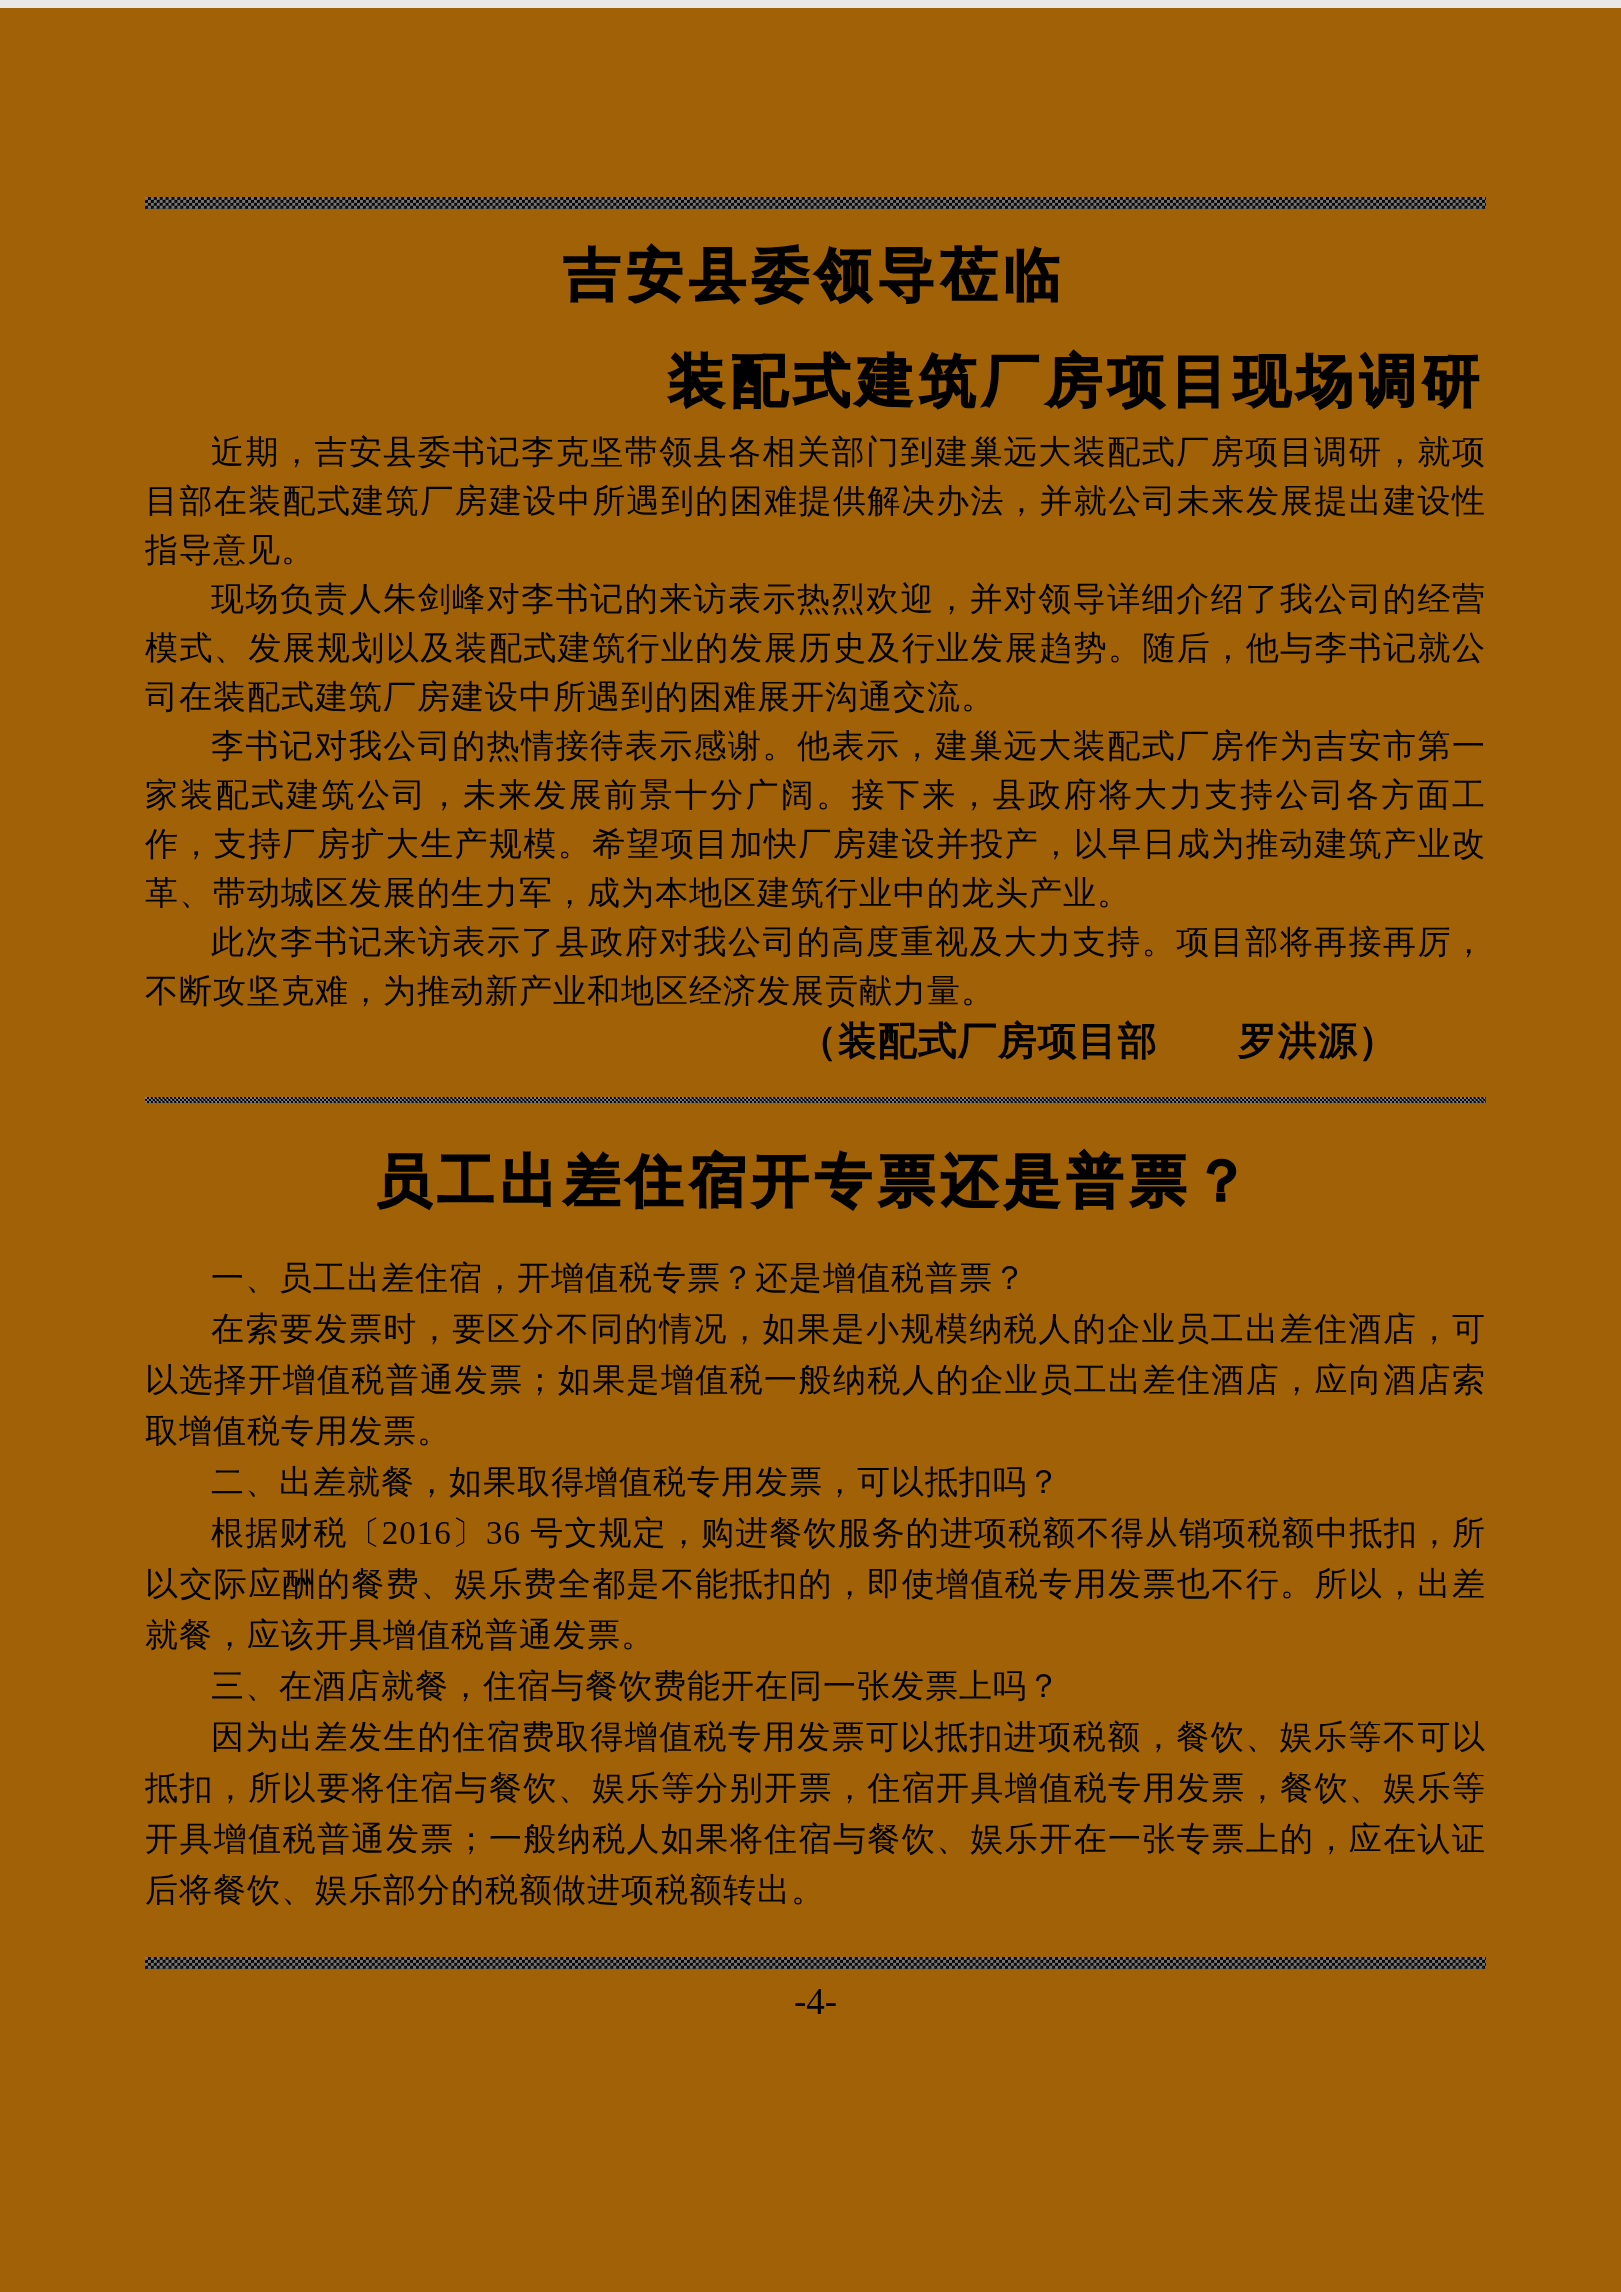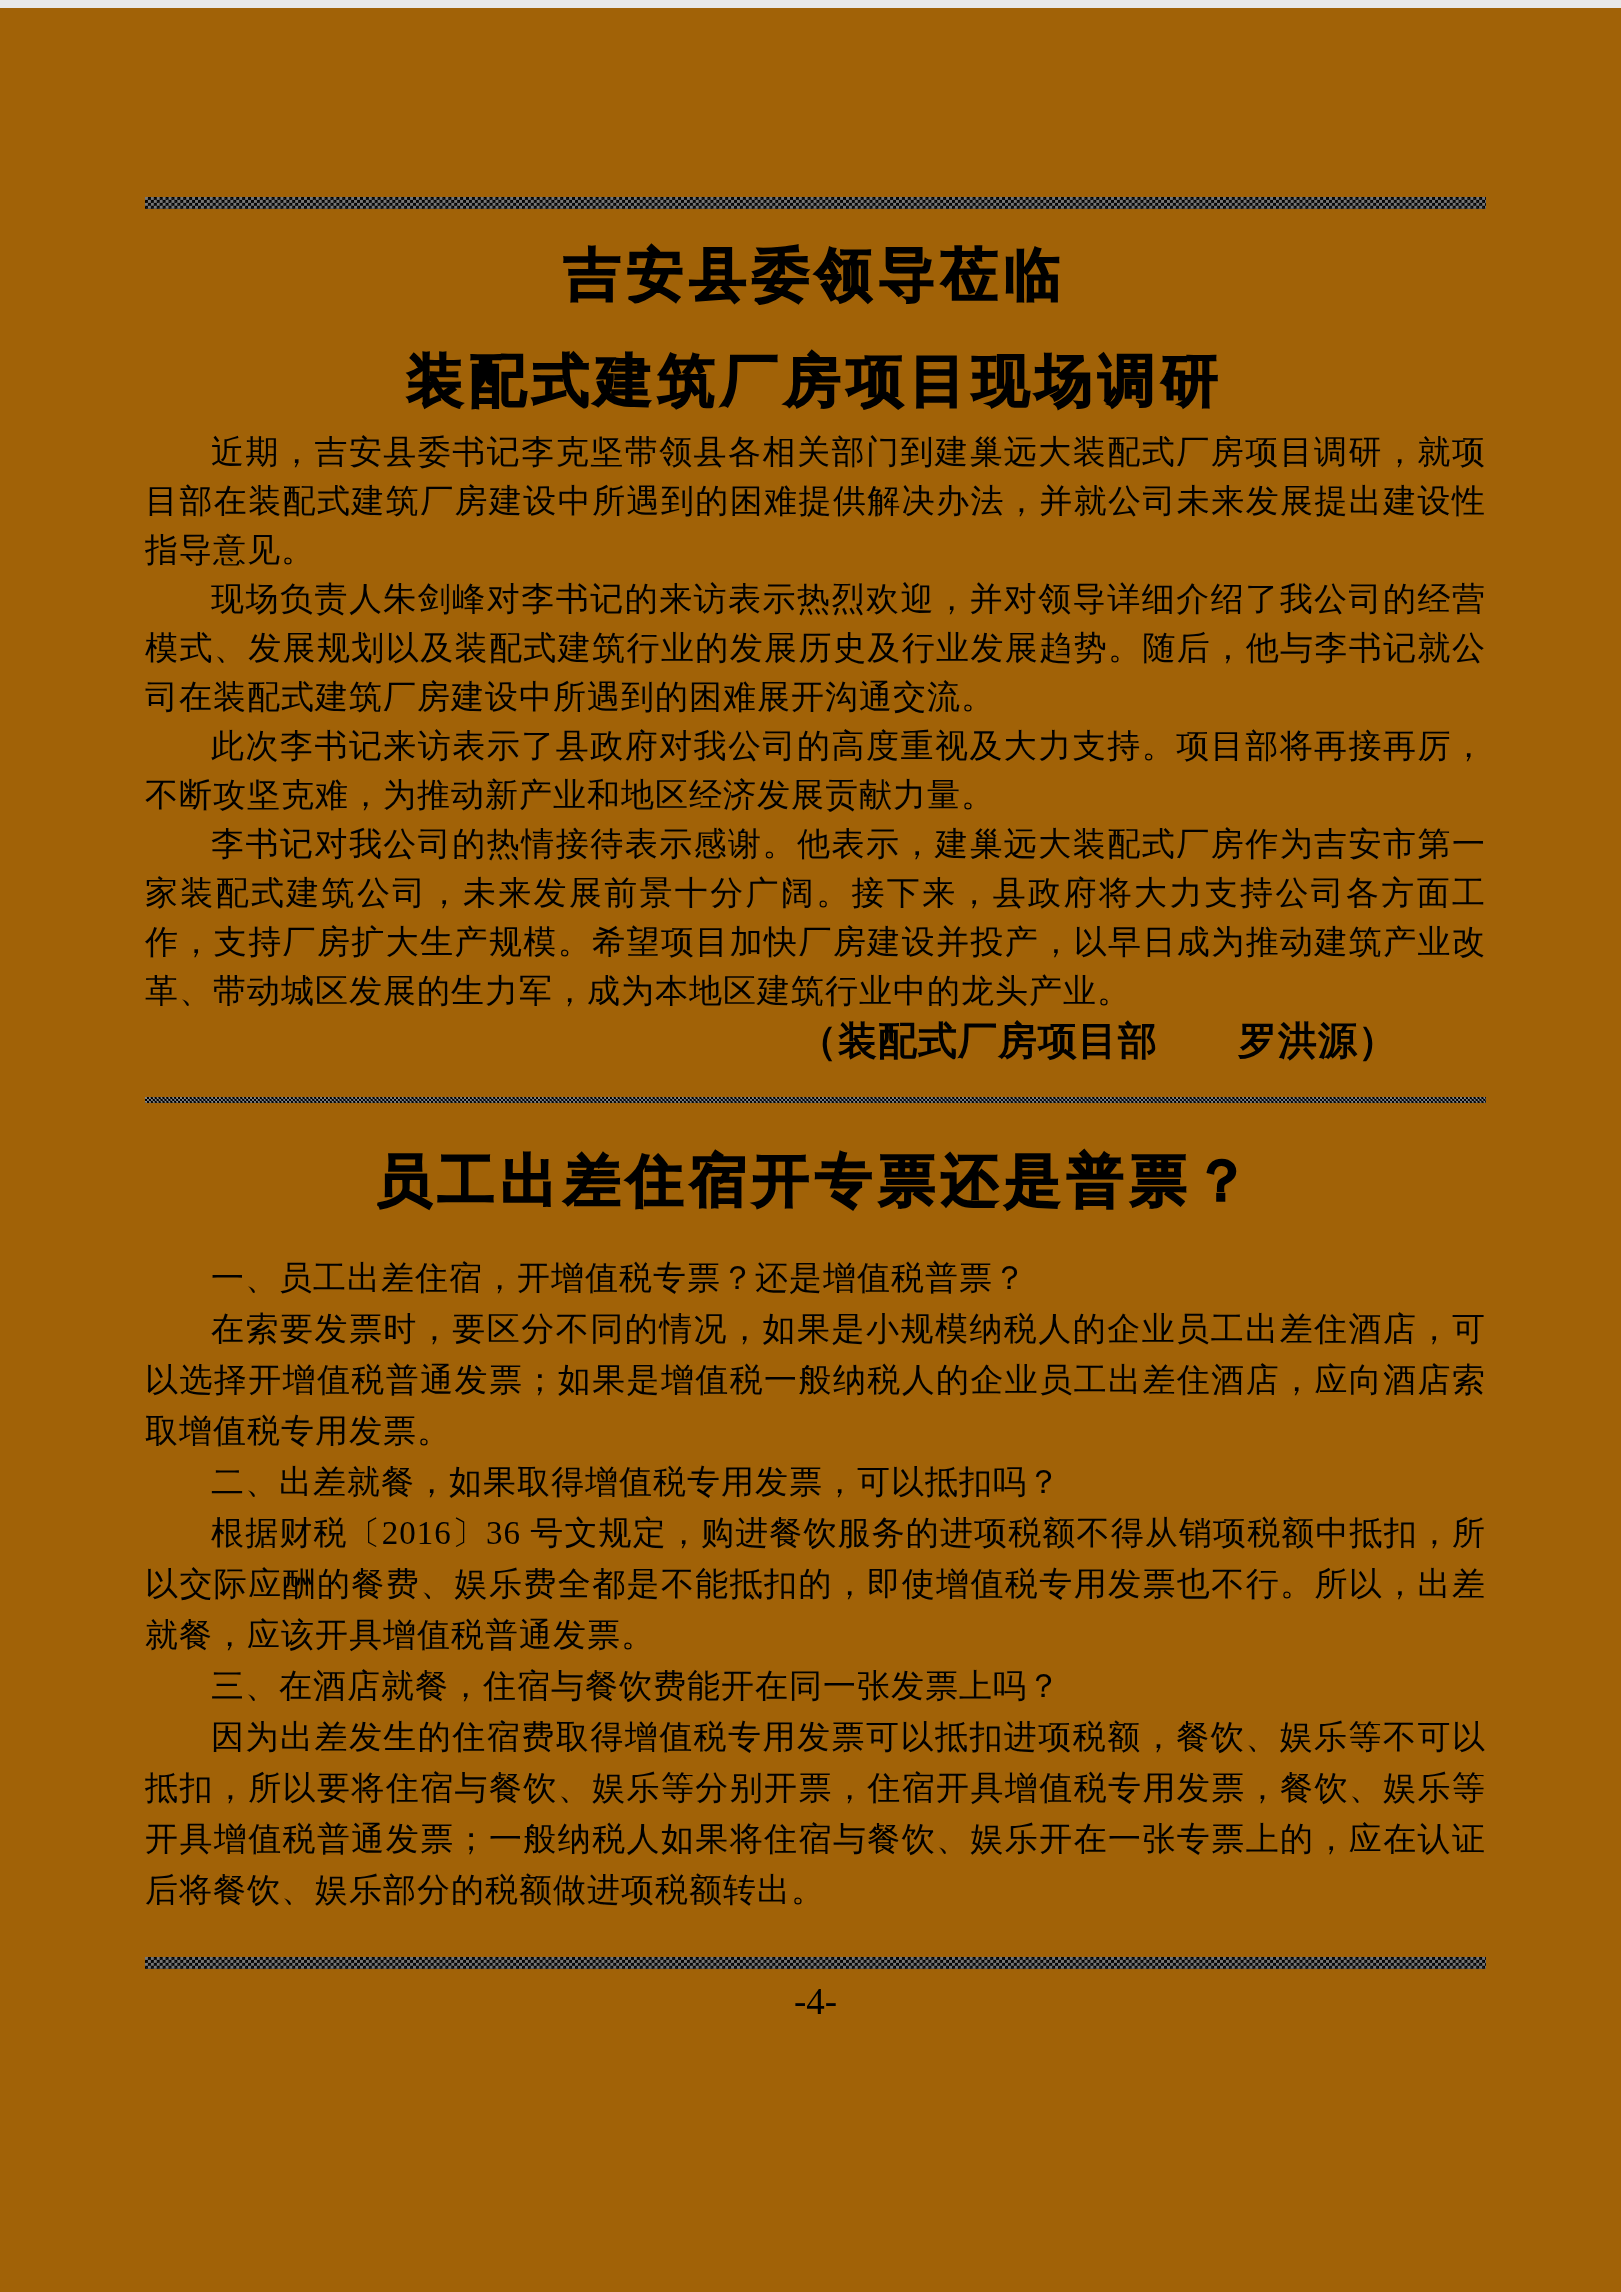--- a/index.html
+++ b/index.html
@@ -47,21 +47,21 @@
   .headline {
     text-align: center;
     font-weight: 900;
     font-size: 57px;
     line-height: 61px;
     letter-spacing: 5.9px;
     -webkit-text-stroke: 1.5px #000;
     white-space: nowrap;
   }
   .a1-title-1 { margin-top: 35px; }
-  .a1-title-2 { margin-top: 45px; }
+  .a1-title-2 { margin-top: 45px; text-align: right; }
   .a2-title   { margin-top: 46px; line-height: 63px; }
   
   .body-block { margin-top: 17.6px; }
   .body-block p {
     margin: 0;
     font-size: 33px;
     letter-spacing: 1px;
     line-height: 49px;
     text-indent: 2em;
     text-align: justify;
@@ -99,22 +99,22 @@
 
     <div class="checker-bar bar-top"></div>
 
     <div>
       <div class="headline a1-title-1">吉安县委领导莅临</div>
       <div class="headline a1-title-2">装配式建筑厂房项目现场调研</div>
 
       <div class="body-block">
         <p>近期，吉安县委书记李克坚带领县各相关部门到建巢远大装配式厂房项目调研，就项目部在装配式建筑厂房建设中所遇到的困难提供解决办法，并就公司未来发展提出建设性指导意见。</p>
         <p>现场负责人朱剑峰对李书记的来访表示热烈欢迎，并对领导详细介绍了我公司的经营模式、发展规划以及装配式建筑行业的发展历史及行业发展趋势。随后，他与李书记就公司在装配式建筑厂房建设中所遇到的困难展开沟通交流。</p>
+        <p>李书记对我公司的热情接待表示感谢。他表示，建巢远大装配式厂房作为吉安市第一家装配式建筑公司，未来发展前景十分广阔。接下来，县政府将大力支持公司各方面工作，支持厂房扩大生产规模。希望项目加快厂房建设并投产，以早日成为推动建筑产业改革、带动城区发展的生力军，成为本地区建筑行业中的龙头产业。</p>
         <p>此次李书记来访表示了县政府对我公司的高度重视及大力支持。项目部将再接再厉，不断攻坚克难，为推动新产业和地区经济发展贡献力量。</p>
-        <p>李书记对我公司的热情接待表示感谢。他表示，建巢远大装配式厂房作为吉安市第一家装配式建筑公司，未来发展前景十分广阔。接下来，县政府将大力支持公司各方面工作，支持厂房扩大生产规模。希望项目加快厂房建设并投产，以早日成为推动建筑产业改革、带动城区发展的生力军，成为本地区建筑行业中的龙头产业。</p>
       </div>
 
       <p class="a1-byline">（装配式厂房项目部　　罗洪源）</p>
     </div>
 
     <div class="article-divider"></div>
 
     <div>
       <div class="headline a2-title">员工出差住宿开专票还是普票？</div>
 

